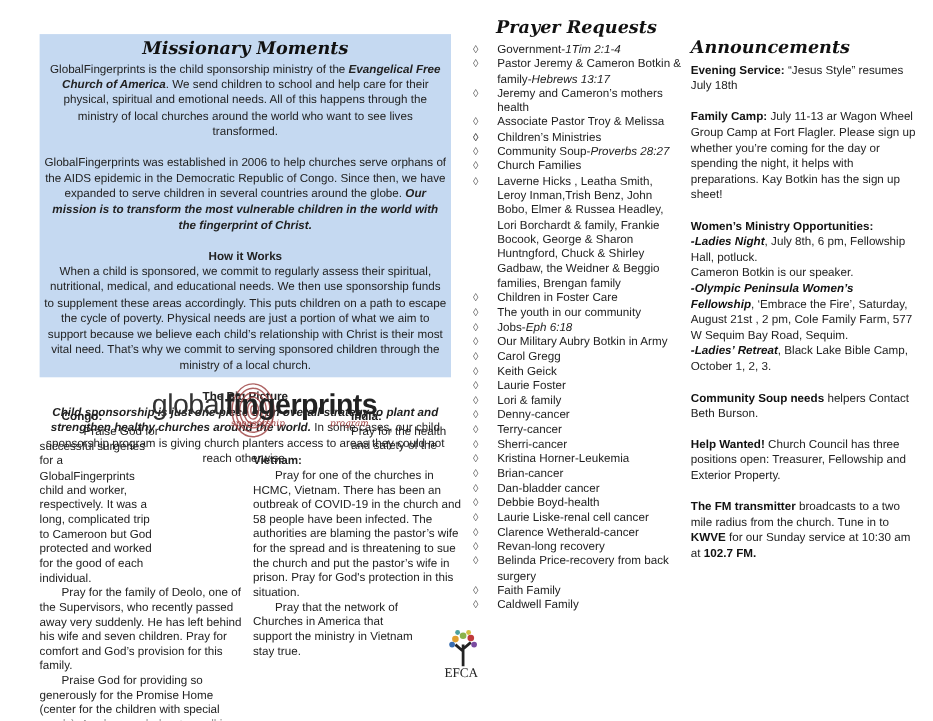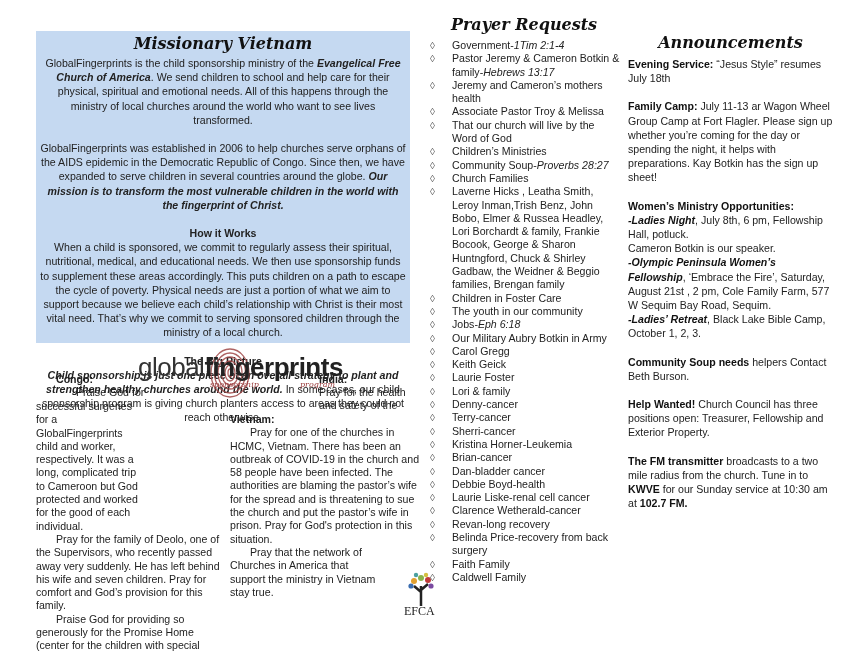--- a/index.html
+++ b/index.html
@@ -39,29 +39,29 @@
 
   
   #prayer { position:absolute; left:428px; top:13px; width:192px; }
   #prayer h2 { font-size:16px; text-align:center; margin:2px 0 4px 0; line-height:20px; }
   #prayer ul { list-style:none; margin:0; padding:0; font-size:10.6px; line-height:13.3px; }
   #prayer li { position:relative; padding-left:24px; }
   #prayer li .b { position:absolute; left:2px; top:0; color:#666; font-size:10px; }
 
   
   #ann { position:absolute; left:628px; top:31px; width:205px; font-size:10.6px; line-height:14.2px; color:#222; }
-  #ann h2 { font-size:16px; text-align:center; margin:2px 0 4px 0; line-height:20px; }
+  #ann h2 { font-size:16px; margin:2px 0 4px 0; line-height:20px; }
   #ann p { margin:0 0 14px 0; }
   #ann b { color:#111; }
 </style>
 </head>
 <body>
 
 <div id="mm-box">
-  <h1 class="serif-title">Missionary Vietnam</h1>
+  <h1 class="serif-title">Missionary Moments</h1>
   <p><span>GlobalFingerprints is the child sponsorship ministry of the </span><b><i>Evangelical Free Church of America</i></b><span>. We send children to school and help care for their physical, spiritual and emotional needs. All of this happens through the ministry of local churches around the world who want to see lives transformed.</span></p>
   <div class="gap"></div>
   <p><span>GlobalFingerprints was established in 2006 to help churches serve orphans of the AIDS epidemic in the Democratic Republic of Congo. Since then, we have expanded to serve children in several countries around the globe. </span><b><i>Our mission is to transform the most vulnerable children in the world with the fingerprint of Christ.</i></b></p>
   <div class="gap"></div>
   <p class="sub">How it Works</p>
   <p>When a child is sponsored, we commit to regularly assess their spiritual, nutritional, medical, and educational needs. We then use sponsorship funds to supplement these areas accordingly. This puts children on a path to escape the cycle of poverty. Physical needs are just a portion of what we aim to support because we believe each child’s relationship with Christ is their most vital need. That’s why we commit to serving sponsored children through the ministry of a local church.</p>
   <div class="gap"></div>
   <p class="sub">The Big Picture</p>
   <p><b><i>Child sponsorship is just one piece of an overall strategy to plant and strengthen healthy churches around the world.</i></b><span> In some cases, our child sponsorship program is giving church planters access to areas they could not reach otherwise.</span></p>
 </div>
@@ -120,21 +120,21 @@
   <div class="efca-text">EFCA</div>
 </div>
 
 <div id="prayer">
   <h2 class="serif-title">Prayer Requests</h2>
   <ul id="prayer-list">
       <li><span class="b">◊</span><span>Government-</span><i>1Tim 2:1-4</i></li>
       <li><span class="b">◊</span><span>Pastor Jeremy &amp; Cameron Botkin &amp; family-</span><i>Hebrews 13:17</i></li>
       <li><span class="b">◊</span><span>Jeremy and Cameron’s mothers health</span></li>
       <li><span class="b">◊</span><span>Associate Pastor Troy &amp; Melissa</span></li>
-      <li><span class="b">◊</span><span>That our church will live by the Word of God</span></li>
+      <li><span class="b">◊</span></li>
       <li><span class="b">◊</span><span>Children’s Ministries</span></li>
       <li><span class="b">◊</span><span>Community Soup-</span><i>Proverbs 28:27</i></li>
       <li><span class="b">◊</span><span>Church Families</span></li>
       <li><span class="b">◊</span><span>Laverne Hicks , Leatha Smith, Leroy Inman,Trish Benz, John Bobo, Elmer &amp; Russea Headley, Lori Borchardt &amp; family, Frankie Bocook, George &amp; Sharon Huntngford, Chuck &amp; Shirley Gadbaw, the Weidner &amp; Beggio  families, Brengan family</span></li>
       <li><span class="b">◊</span><span>Children in Foster Care</span></li>
       <li><span class="b">◊</span><span>The youth in our community</span></li>
       <li><span class="b">◊</span><span>Jobs-</span><i>Eph 6:18</i></li>
       <li><span class="b">◊</span><span>Our Military Aubry Botkin in Army</span></li>
       <li><span class="b">◊</span><span>Carol Gregg</span></li>
       <li><span class="b">◊</span><span>Keith Geick</span></li>

